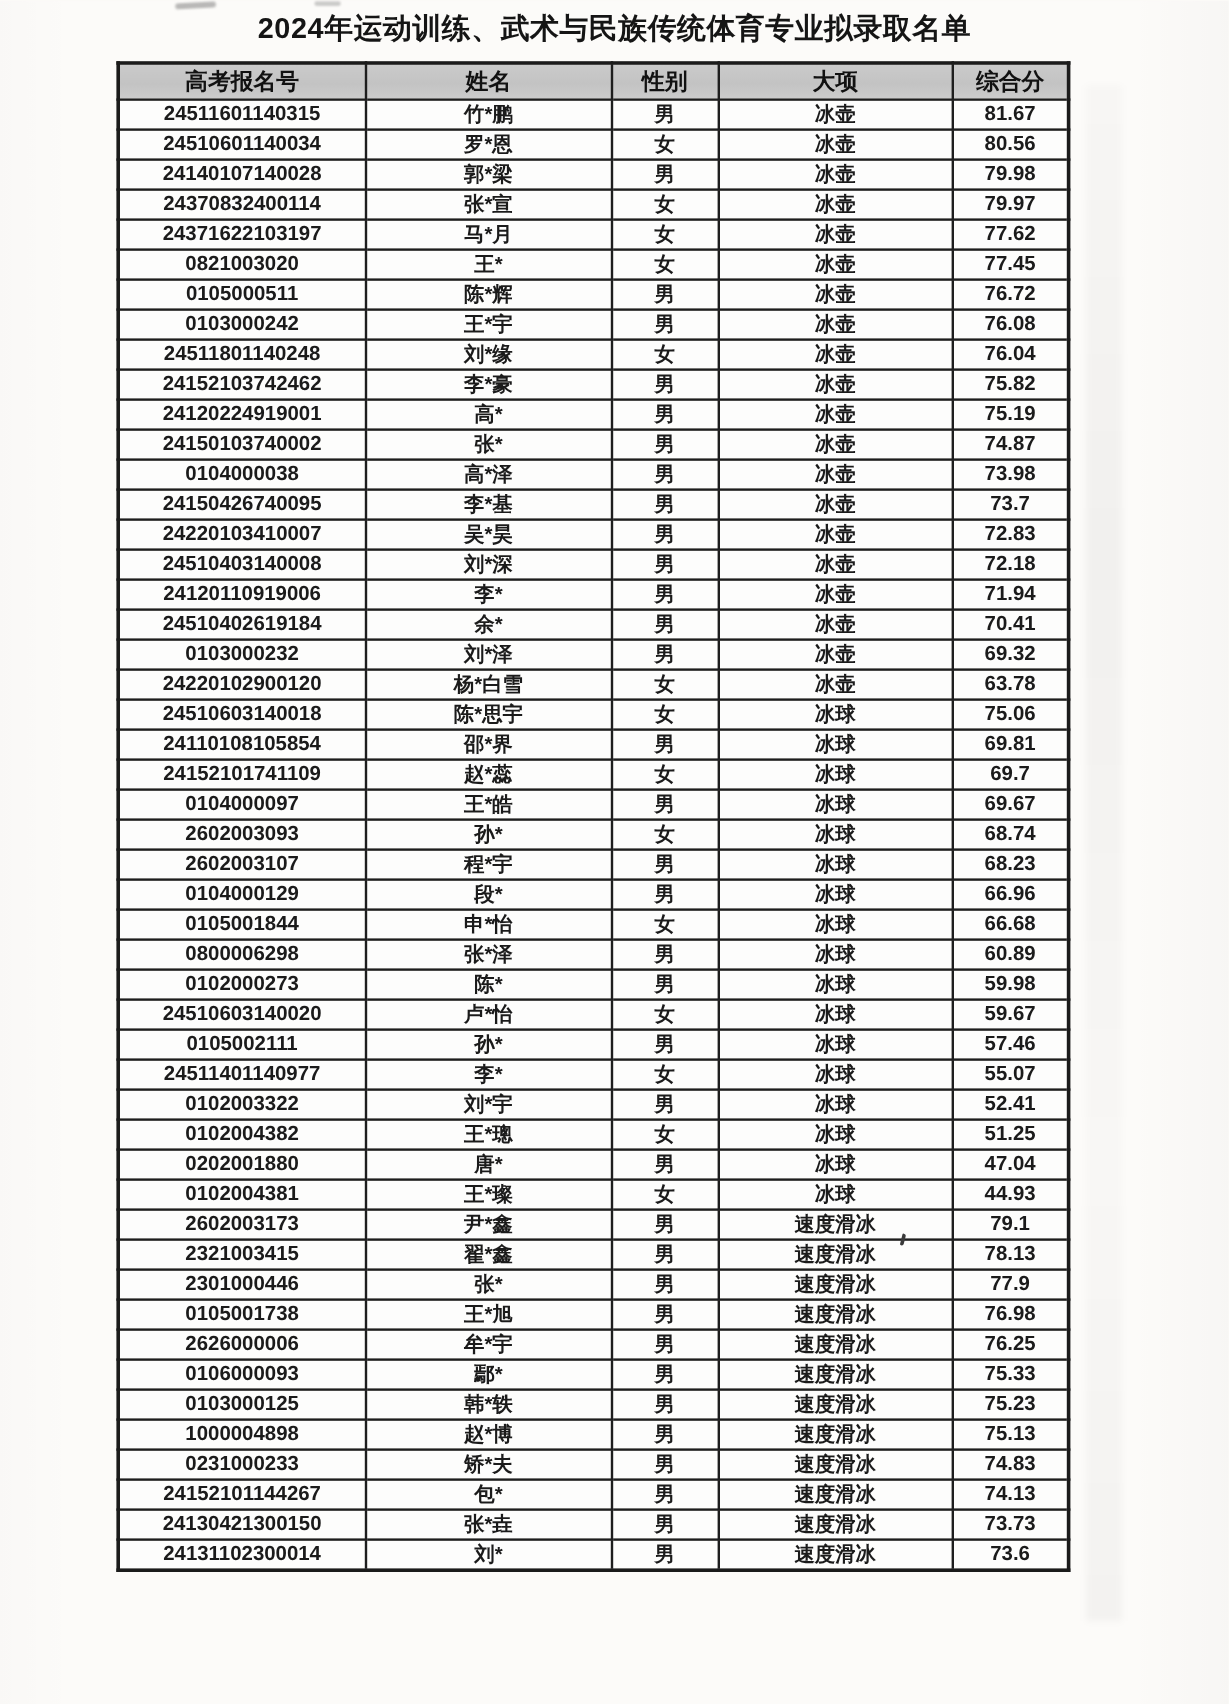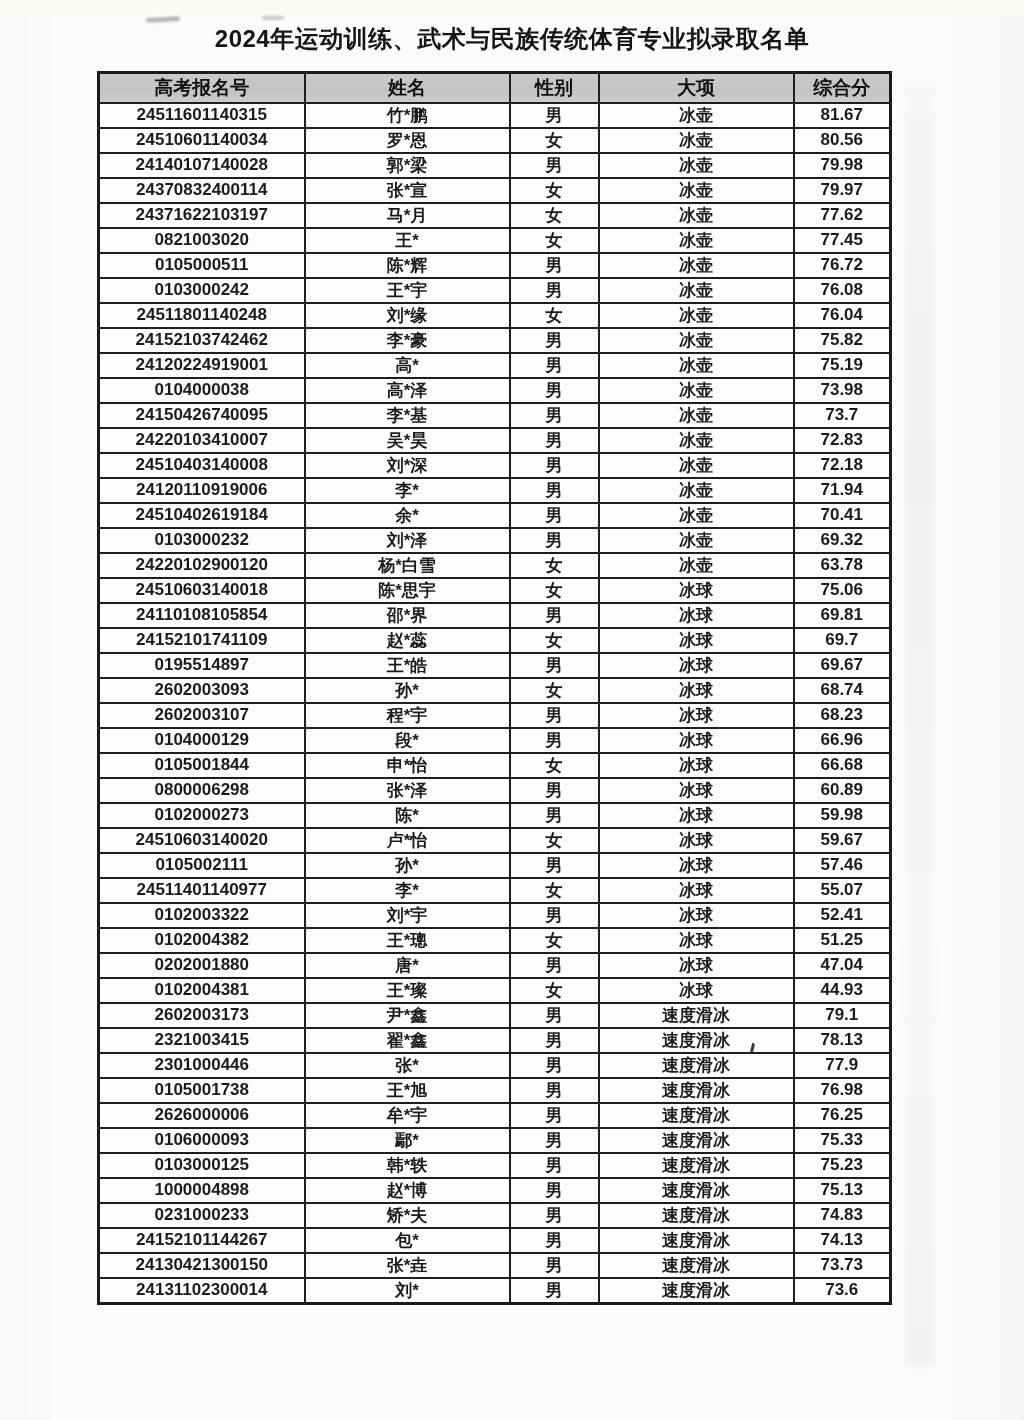--- a/index.html
+++ b/index.html
@@ -15,21 +15,21 @@
   }
   .page {
     position: relative;
     width: 1024px;
     height: 1420px;
     background:
       linear-gradient(90deg, rgba(0,0,0,0.012) 0%, rgba(0,0,0,0) 6%, rgba(0,0,0,0) 92%, rgba(0,0,0,0.02) 100%),
       #fcfbf9;
   }
   .title {
-    margin: 16px;
+    margin: 1px;
     padding-top: 7px;
     text-align: center;
     font-size: 24px;
     font-weight: 700;
     letter-spacing: 0.5px;
     color: #151515;
   }
   table.admission-table {
     border-collapse: collapse;
     table-layout: fixed;
@@ -206,20 +206,27 @@
           <td>75.82</td>
         </tr>
         <tr>
           <td>24120224919001</td>
           <td>高*</td>
           <td>男</td>
           <td>冰壶</td>
           <td>75.19</td>
         </tr>
         <tr>
+          <td>24150103740002</td>
+          <td>张*</td>
+          <td>男</td>
+          <td>冰壶</td>
+          <td>74.87</td>
+        </tr>
+        <tr>
           <td>0104000038</td>
           <td>高*泽</td>
           <td>男</td>
           <td>冰壶</td>
           <td>73.98</td>
         </tr>
         <tr>
           <td>24150426740095</td>
           <td>李*基</td>
           <td>男</td>
@@ -283,21 +290,21 @@
           <td>69.81</td>
         </tr>
         <tr>
           <td>24152101741109</td>
           <td>赵*蕊</td>
           <td>女</td>
           <td>冰球</td>
           <td>69.7</td>
         </tr>
         <tr>
-          <td>0195514897</td>
+          <td>0104000097</td>
           <td>王*皓</td>
           <td>男</td>
           <td>冰球</td>
           <td>69.67</td>
         </tr>
         <tr>
           <td>2602003093</td>
           <td>孙*</td>
           <td>女</td>
           <td>冰球</td>

